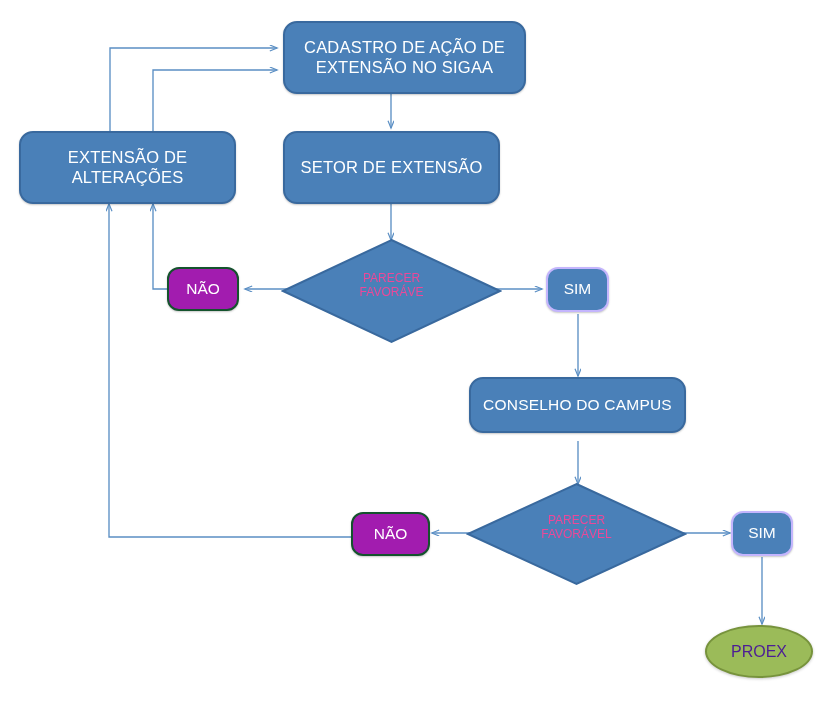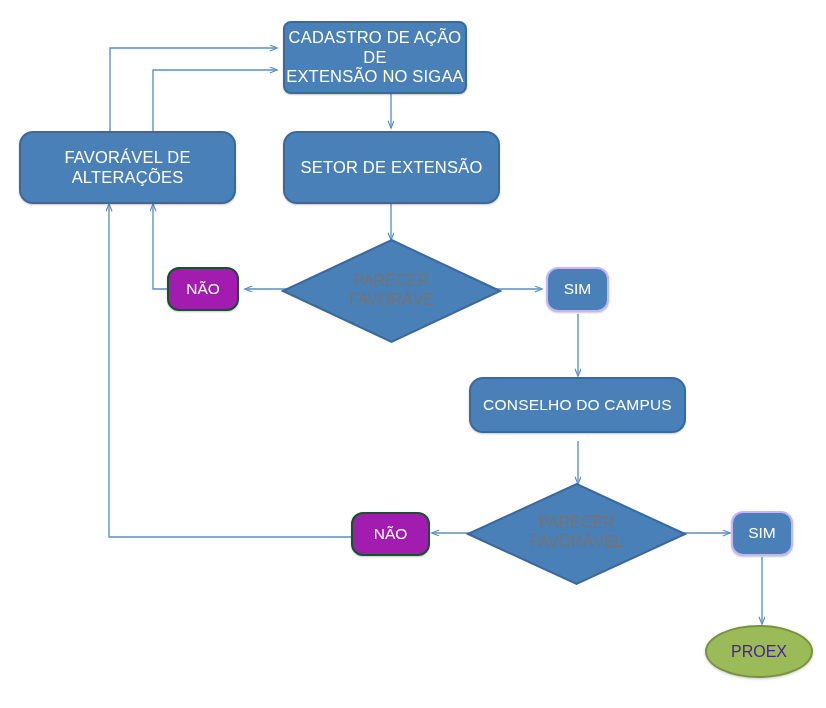--- a/index.html
+++ b/index.html
@@ -72,22 +72,22 @@
     left: 0;
     top: 0;
     width: 100%;
     height: 100%;
   }
   .diamond-label {
     position: absolute;
     left: 0;
     width: 100%;
     text-align: center;
-    color: #737373;
-    font-size: 16px;
+    color: #ec4899;
+    font-size: 12px;
     line-height: 1.2;
     white-space: pre-line;
     z-index: 2;
   }
   
   .ellipse {
     position: absolute;
     box-sizing: border-box;
     background: #9bbb59;
     border: 2px solid #77933c;
@@ -139,24 +139,24 @@
       <path d="M168,289 L153,289 L153,204" marker-end="url(#arrow-open-up)"></path>
 
       <path d="M352,537 L109,537 L109,204" marker-end="url(#arrow-open-up)"></path>
 
       <path d="M110,131 L110,48 L277,48" marker-end="url(#arrow-open)"></path>
 
       <path d="M153,131 L153,70 L277,70" marker-end="url(#arrow-open)"></path>
     </g>
   </svg>
 
-  <div class="node proc" style="left:283px; top:21px; width:184px; height:73px;border-radius:8px;">CADASTRO DE AÇÃO DE
+  <div class="node proc" style="left:283px; top:21px; width:243px; height:73px;">CADASTRO DE AÇÃO DE
 EXTENSÃO NO SIGAA</div>
 
-  <div class="node proc" style="left:19px; top:131px; width:217px; height:73px;">FAVORÁVEL DE
+  <div class="node proc" style="left:19px; top:131px; width:217px; height:73px;">EXTENSÃO DE
 ALTERAÇÕES</div>
 
   <div class="node proc" style="left:283px; top:131px; width:217px; height:73px;">SETOR DE EXTENSÃO</div>
 
   <div class="diamond-wrap" style="left:281px; top:238px; width:221px; height:106px;">
     <svg class="diamond-shape" viewBox="0 0 221 106" preserveAspectRatio="none" xmlns="http://www.w3.org/2000/svg">
       <polygon points="110.5,2 219,53 110.5,104 2,53" fill="#4a80b8" stroke="#39699e" stroke-width="2"></polygon>
     </svg>
     <div class="diamond-label" style="top:33px;">PARECER
 FAVORÁVE</div>

